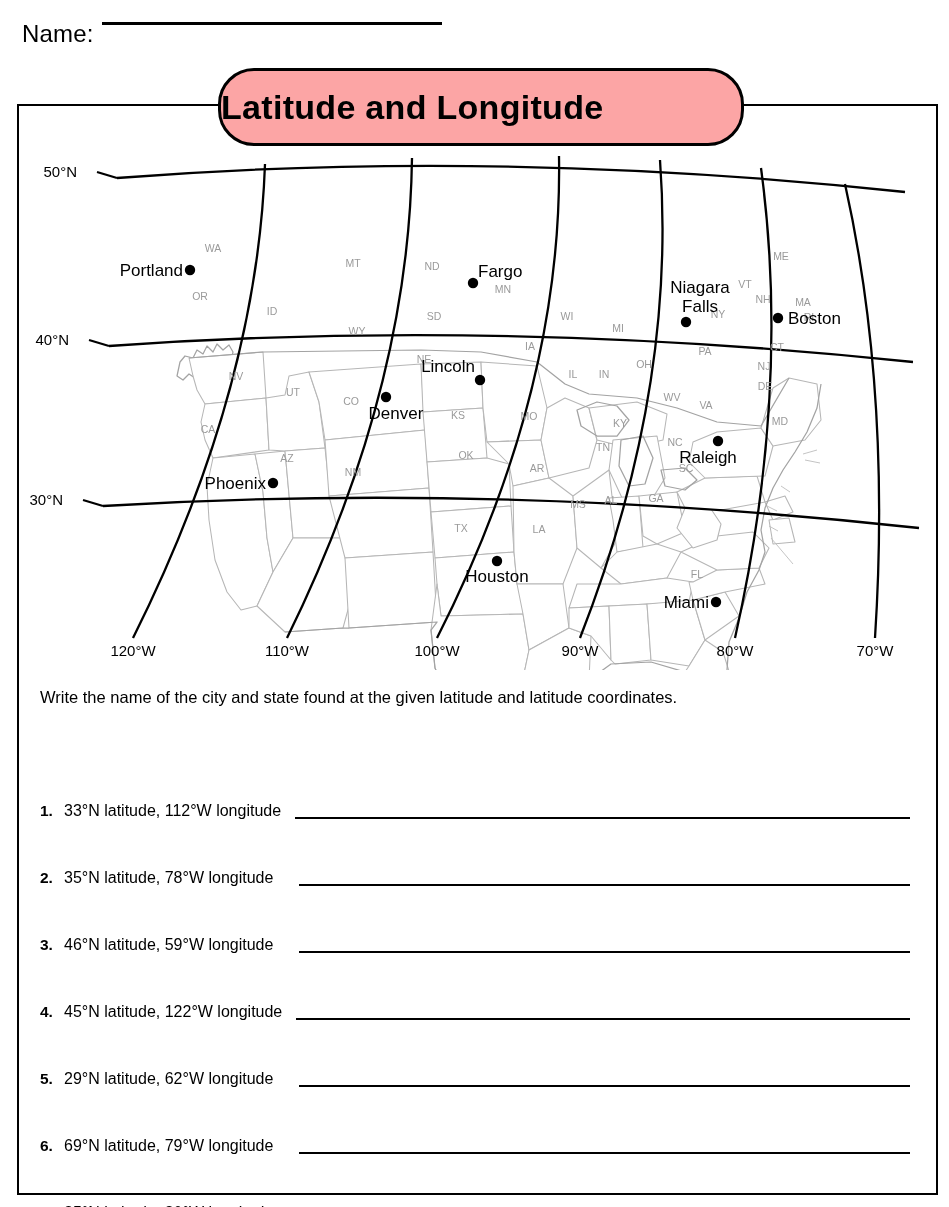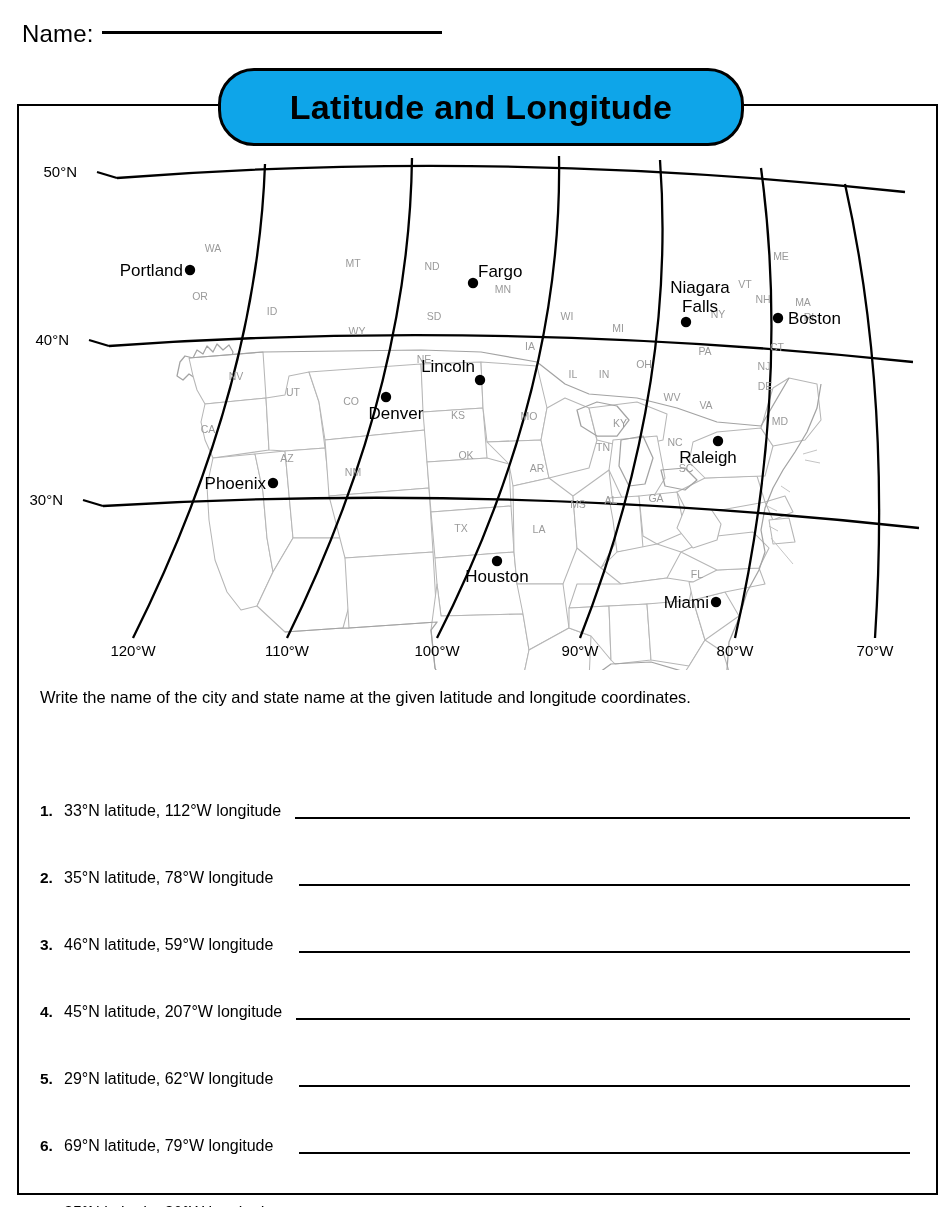--- a/index.html
+++ b/index.html
@@ -1,30 +1,30 @@
 <!DOCTYPE html>
 <html><head>
 <meta charset="utf-8">
 <style>
   html,body{margin:0;padding:0;}
   body{width:949px;height:1207px;background:#fff;font-family:"Liberation Sans",sans-serif;color:#000;position:relative;overflow:hidden;}
   #stage{position:absolute;left:0;top:0;width:949px;height:1207px;}
 
   
-  #name-row{position:absolute;left:22px;top:22px;display:flex;align-items:center;}
+  #name-row{position:absolute;left:22px;top:22px;display:flex;align-items:flex-start;}
   #name-label{font-size:24px;letter-spacing:.2px;line-height:1;}
   #name-line{width:340px;height:0;border-bottom:3px solid #000;margin-left:8px;margin-bottom:4px;}
 
   
   #frame{position:absolute;left:17px;top:104px;width:921px;height:1091px;border:2.5px solid #000;box-sizing:border-box;}
 
   
   #title-capsule{position:absolute;left:218px;top:68px;width:520px;height:72px;
-    background:#0ea5e9;border:3px solid #000;border-radius:36px;
-    display:flex;align-items:center;justify-content:center;z-index:5;}
+    background:#fca5a5;border:3px solid #000;border-radius:36px;
+    display:flex;align-items:center;justify-content:flex-start;z-index:5;}
   #title-text{font-size:34px;font-weight:bold;letter-spacing:.3px;white-space:nowrap;}
 
   
   #map-wrap{position:absolute;left:17px;top:140px;width:912px;height:530px;}
   #map-svg{display:block;width:921px;height:530px;}
 
   .lat-label,.lon-label{font-family:"Liberation Sans",sans-serif;font-size:15px;fill:#000;}
   .city-label{font-family:"Liberation Sans",sans-serif;font-size:17px;fill:#000;}
   .state-label{font-family:"Liberation Sans",sans-serif;font-size:10.5px;fill:#9a9a9a;}
   .city-dot{fill:#000;}
@@ -285,21 +285,21 @@
           <text class="city-label" x="771" y="184" text-anchor="start">Boston</text>
           <circle class="city-dot" cx="701" cy="301" r="5.2"></circle>
           <text class="city-label" x="691" y="323" text-anchor="middle">Raleigh</text>
           <circle class="city-dot" cx="699" cy="462" r="5.2"></circle>
           <text class="city-label" x="692" y="468" text-anchor="end">Miami</text>
         </g>
 
     </svg>
   </div>
 
-  <div id="instructions">Write the name of the city and state name at the given latitude and longitude coordinates.</div>
+  <div id="instructions">Write the name of the city and state found at the given latitude and latitude coordinates.</div>
 
   <div id="questions">
       <div class="q-row">
         <span class="q-num">1.</span>
         <span class="q-text">33°N latitude, 112°W longitude</span>
         <span class="q-spacer" style="width: 0px;"></span>
         <span class="q-line"></span>
       </div>
       <div class="q-row">
         <span class="q-num">2.</span>
@@ -308,21 +308,21 @@
         <span class="q-line"></span>
       </div>
       <div class="q-row">
         <span class="q-num">3.</span>
         <span class="q-text">46°N latitude, 59°W longitude</span>
         <span class="q-spacer" style="width: 12px;"></span>
         <span class="q-line"></span>
       </div>
       <div class="q-row">
         <span class="q-num">4.</span>
-        <span class="q-text">45°N latitude, 207°W longitude</span>
+        <span class="q-text">45°N latitude, 122°W longitude</span>
         <span class="q-spacer" style="width: 0px;"></span>
         <span class="q-line"></span>
       </div>
       <div class="q-row">
         <span class="q-num">5.</span>
         <span class="q-text">29°N latitude, 62°W longitude</span>
         <span class="q-spacer" style="width: 12px;"></span>
         <span class="q-line"></span>
       </div>
       <div class="q-row">

